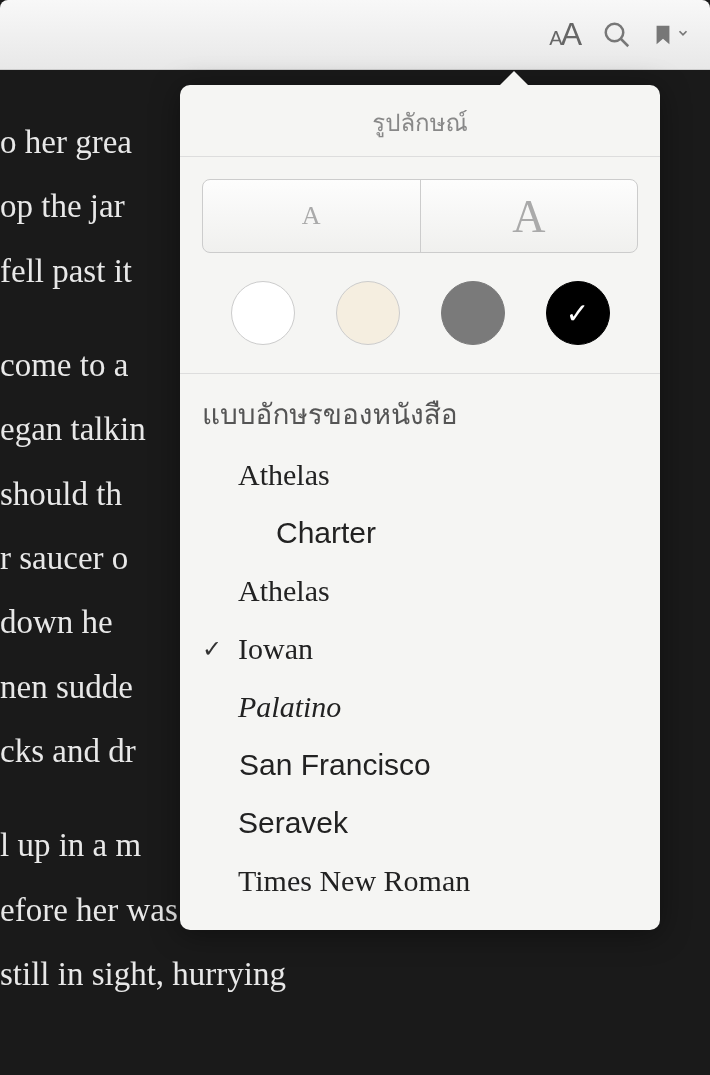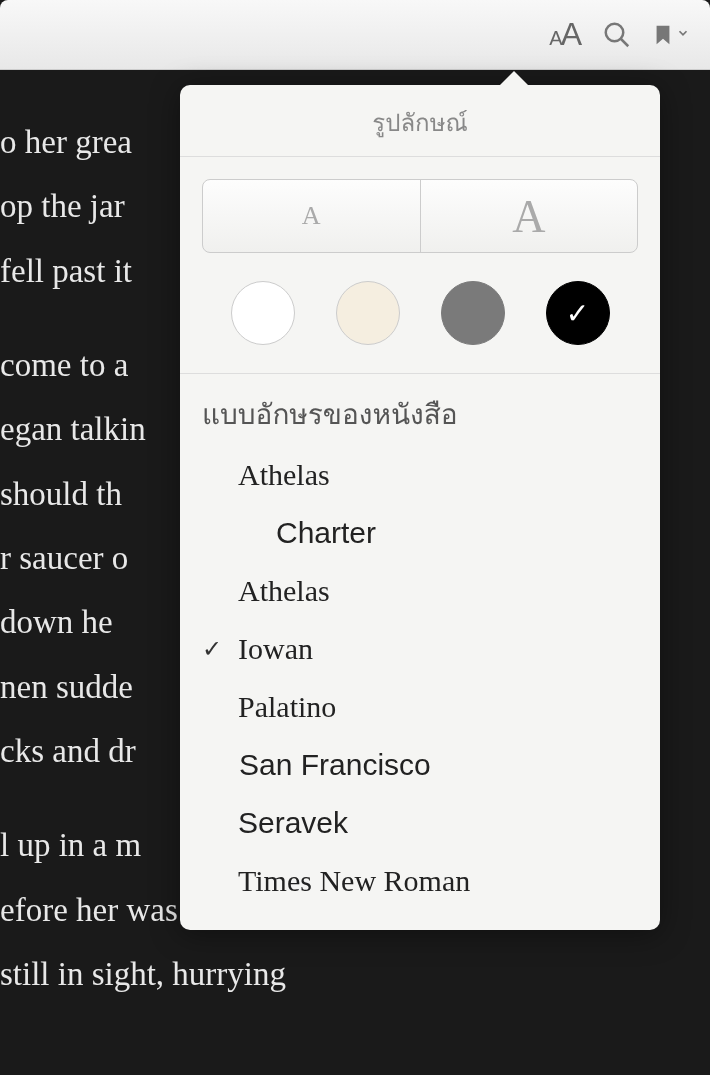--- a/index.html
+++ b/index.html
@@ -182,21 +182,21 @@
     }
     .font-check {
       width: 36px;
       font-size: 24px;
       color: #333;
     }
     .font-athelas { font-family: Athelas, Georgia, serif; align-items: center; }
     .font-charter { font-family: Liberation Sans, sans-serif; margin-left: 38px; }
     .font-georgia { font-family: Georgia, serif; }
     .font-iowan { font-family: "Iowan Old Style", Georgia, serif; }
-    .font-palatino { font-family: Palatino, Georgia, serif; }
+    .font-palatino { font-family: Palatino, Georgia, serif; font-style: italic; }
     .font-sanfrancisco { font-family: -apple-system, "Helvetica Neue", sans-serif; padding-left: 23px; }
     .font-seravek { font-family: Seravek, -apple-system, sans-serif; }
     .font-times { font-family: "Times New Roman", Times, serif; align-items: flex-end; }
   </style>
 </head>
 <body>
 
 <div class="toolbar">
   <div class="toolbar-icon font-size-icon">
     <span class="small-a">A</span>

